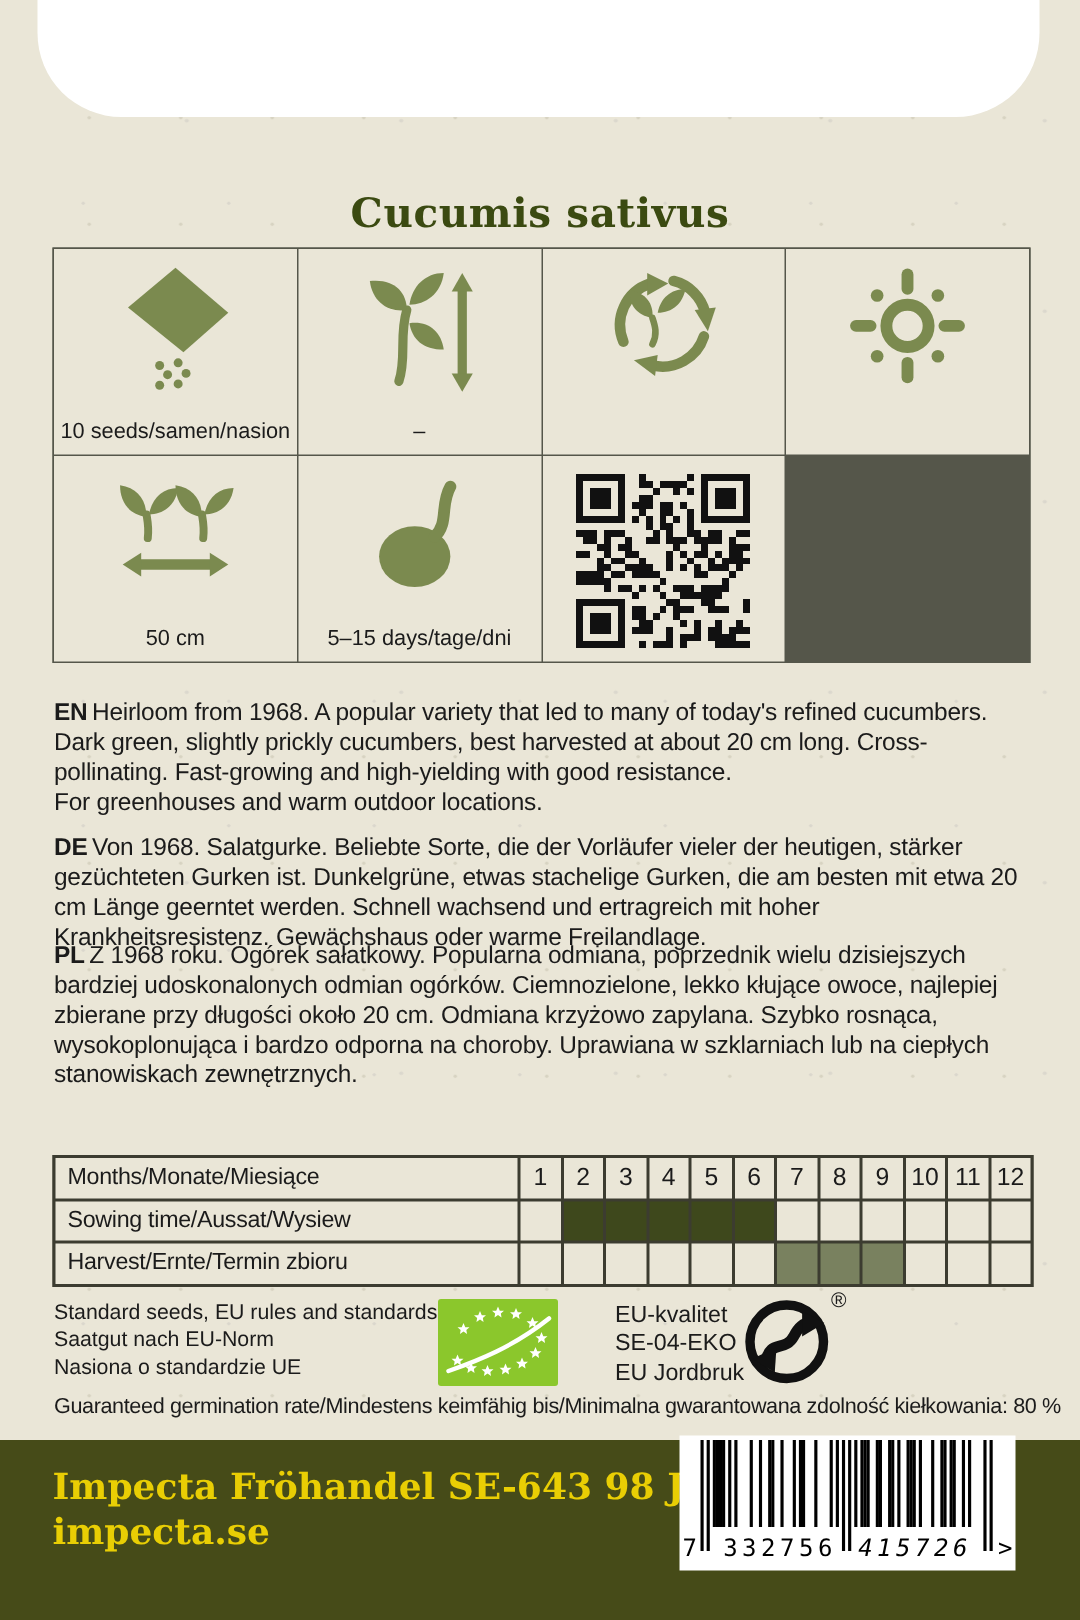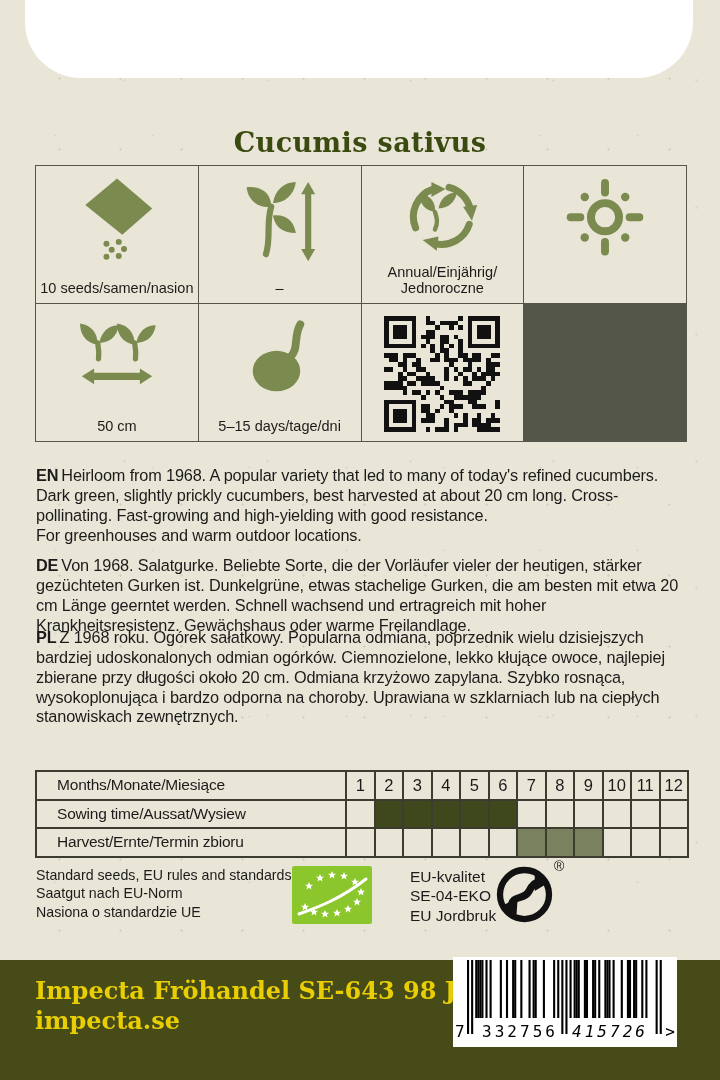--- a/index.html
+++ b/index.html
@@ -29,21 +29,21 @@
   .cell-label{font-size:14.5px;line-height:1.12;text-align:center;white-space:pre-line;min-height:16px;}
   
   .desc{position:absolute;left:36px;width:650px;font-size:16.3px;line-height:19.8px;letter-spacing:-.15px;}
   .desc b{font-weight:700;margin-right:3px;}
   .desc span{white-space:pre-line;}
   
   #calendar{position:absolute;left:35px;top:770px;width:650px;
     display:grid;grid-template-columns:308px repeat(12,1fr);grid-auto-rows:26.5px;
     gap:2px;background:var(--calendar-border,#3c3c30);border:2px solid var(--calendar-border,#3c3c30);}
   #calendar>div{background:var(--paper,#eae6d7);}
-  .cal-label{display:flex;align-items:center;padding-left:20px;font-size:15.5px;letter-spacing:-.2px;}
+  .cal-label{display:flex;align-items:center;padding-left:8px;font-size:15.5px;letter-spacing:-.2px;}
   .cal-m{display:flex;align-items:center;justify-content:center;font-size:16.5px;}
   
   .std-lines{position:absolute;left:36px;top:866px;font-size:14.2px;line-height:18.4px;}
   .eu-logo{position:absolute;left:292px;top:866px;width:80px;height:58px;}
   .eu-quality{position:absolute;left:381px;top:867px;font-size:15.5px;line-height:19.3px;margin-left:29px;}
   .green-dot{position:absolute;left:496px;top:866px;width:57px;height:57px;}
   .reg-mark{position:absolute;left:554px;top:858px;font-size:14px;}
   .germ-note{position:absolute;left:36px;top:930px;width:680px;font-size:14.4px;letter-spacing:-.25px;}
   
   .footer{position:absolute;left:0;top:960px;width:720px;height:120px;background:var(--footer-bg,#464b18);}
@@ -103,22 +103,20 @@
         <path d="M58,14 A33,33 0 0 1 82,38" stroke="currentColor" stroke-width="8" fill="none" stroke-linecap="round"></path>
         <polygon fill="currentColor" points="74,36 90,34 84,52"></polygon>
         <path d="M81,56 A33,33 0 0 1 42,78" stroke="currentColor" stroke-width="8" fill="none" stroke-linecap="round"></path>
         <polygon fill="currentColor" points="46,70 44,86 28,74"></polygon>
         <path d="M20,60 A33,33 0 0 1 40,16" stroke="currentColor" stroke-width="8" fill="none" stroke-linecap="round"></path>
         <polygon fill="currentColor" points="38,8 38,25 54,16"></polygon>
         <path d="M42,62 C46,54 44,48 42,42" stroke="currentColor" stroke-width="5" fill="none" stroke-linecap="round"></path>
         <path fill="currentColor" d="M42,42 C30,40 24,32 25,21 C37,23 43,31 42,42 Z"></path>
         <path fill="currentColor" d="M46,38 C48,27 56,20 67,20 C65,31 57,38 46,38 Z"></path>
       </svg>
-      <div class="cell-label">Annual/Einjährig/
-Jednoroczne</div>
     </div>
 
     <div class="cell">
       <svg viewBox="0 0 100 100">
         <circle cx="50" cy="48" r="16" stroke="currentColor" stroke-width="9" fill="none"></circle>
         <line x1="50" y1="9" x2="50" y2="20" stroke="currentColor" stroke-width="9" stroke-linecap="round"></line>
         <line x1="50" y1="76" x2="50" y2="87" stroke="currentColor" stroke-width="9" stroke-linecap="round"></line>
         <line x1="11" y1="48" x2="22" y2="48" stroke="currentColor" stroke-width="9" stroke-linecap="round"></line>
         <line x1="78" y1="48" x2="89" y2="48" stroke="currentColor" stroke-width="9" stroke-linecap="round"></line>
         <circle fill="currentColor" cx="27" cy="25" r="4.8"></circle>
@@ -548,20 +546,21 @@
   </div>
 
   <svg class="green-dot" viewBox="0 0 100 100">
     <circle cx="50" cy="50" r="43" fill="none" stroke="#111" stroke-width="11"></circle>
     <path d="M26,72 C30,48 48,62 58,44 C64,32 70,28 76,28" fill="none" stroke="#111" stroke-width="13"></path>
     <polygon fill="#111" points="68,14 94,28 68,44"></polygon>
     <polygon fill="#111" points="36,86 10,70 38,56"></polygon>
   </svg>
   <div class="reg-mark">®</div>
 
+  <div class="germ-note">Guaranteed germination rate/Mindestens keimfähig bis/Minimalna gwarantowana zdolność kiełkowania: 80 %</div>
 
   <div class="footer">
     <div class="addr">Impecta Fröhandel SE-643 98 JULITA</div>
     <div class="site">impecta.se</div>
   </div>
 
   <div class="bc">
     <svg id="bars">
         <rect x="14.00" y="3" width="2.10" height="74" fill="#000"></rect>
         <rect x="18.10" y="3" width="2.10" height="74" fill="#000"></rect>

